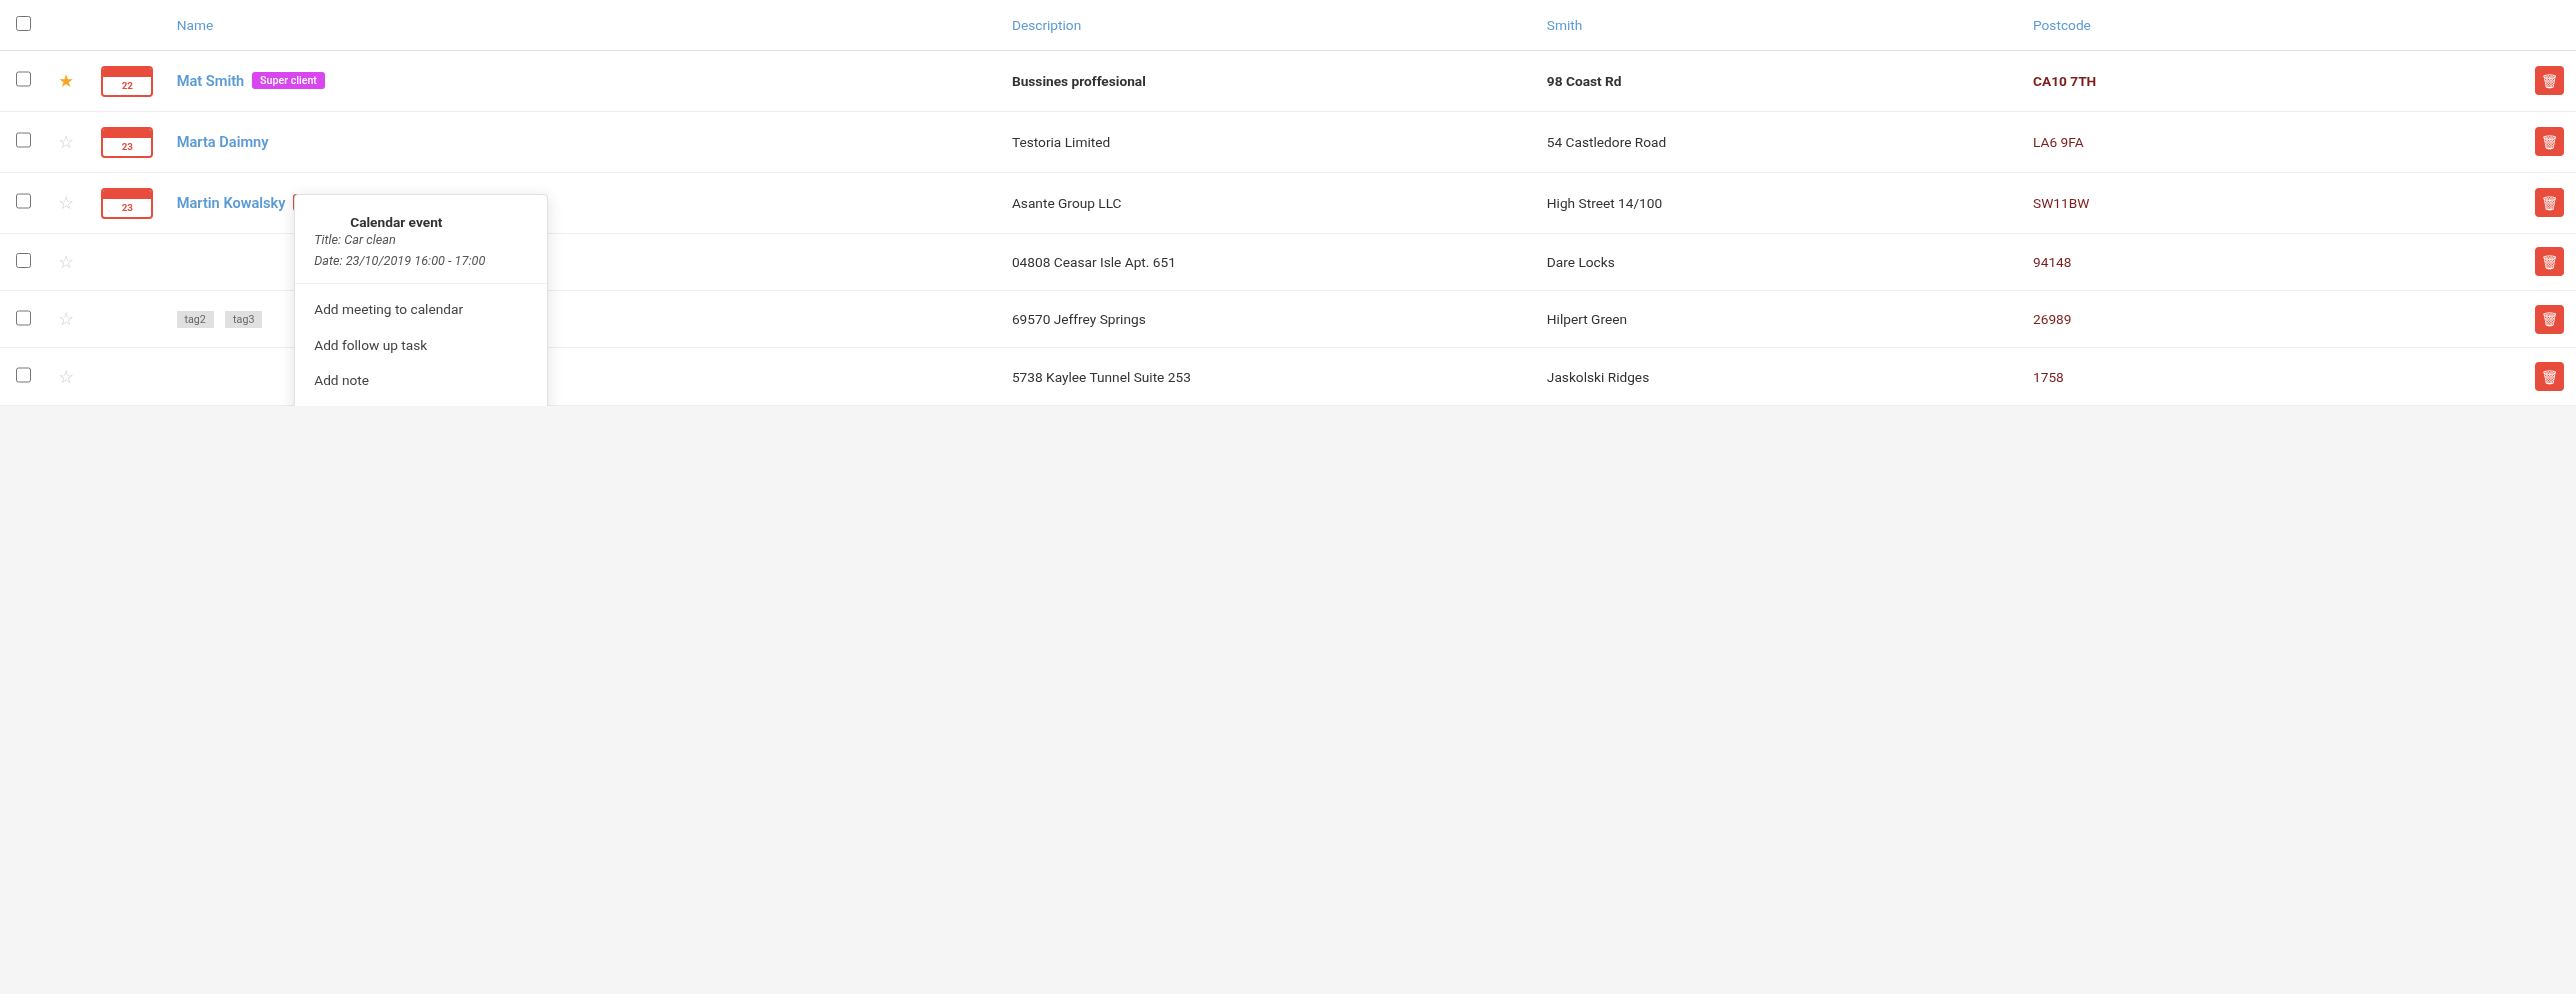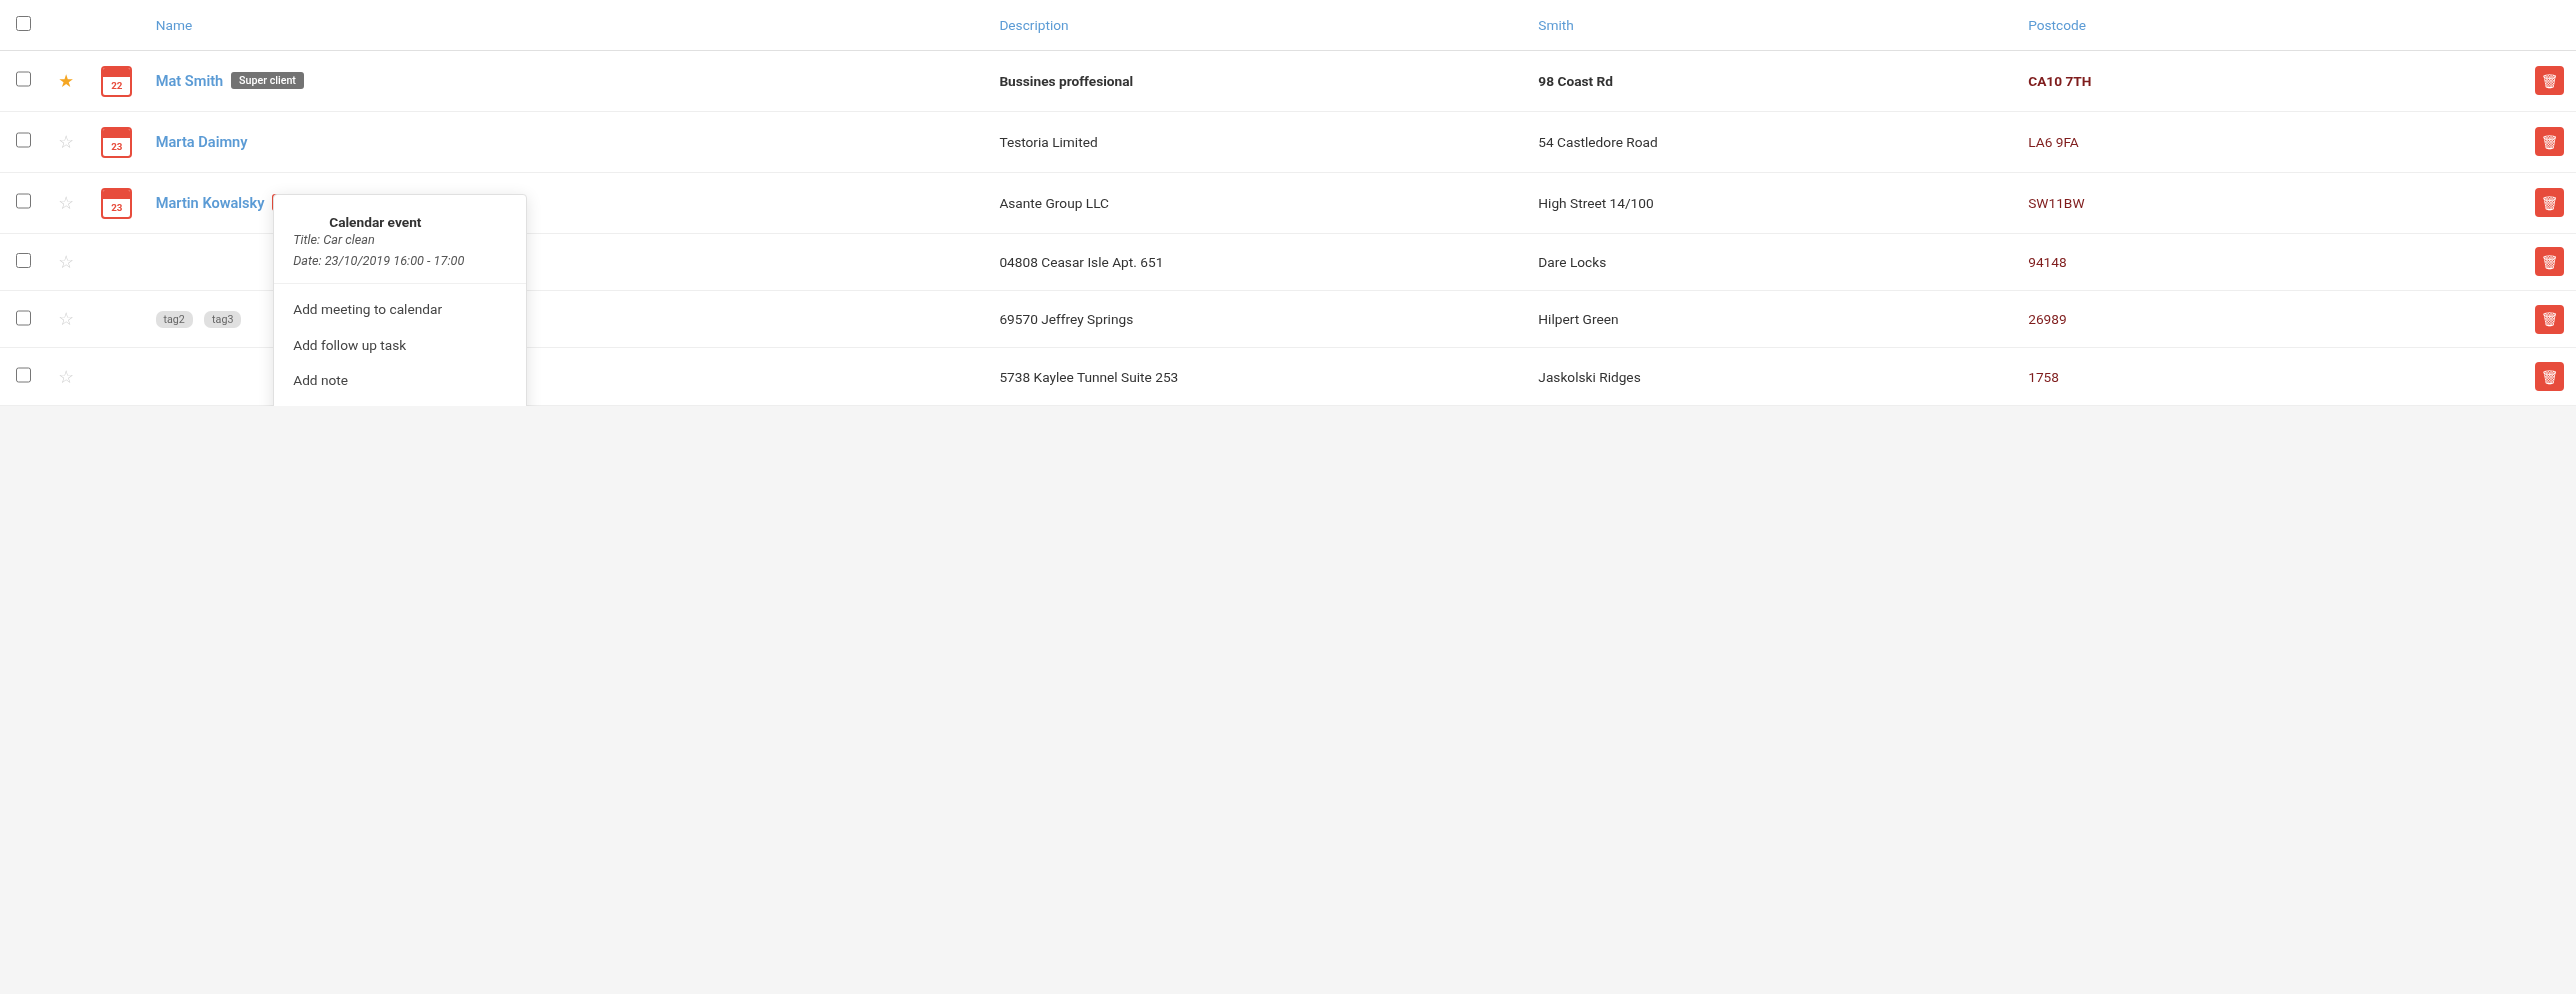--- a/index.html
+++ b/index.html
@@ -70,21 +70,21 @@
 
     .star-icon.active {
       color: #f5a623;
     }
 
     .calendar-icon {
       display: inline-flex;
       flex-direction: column;
       align-items: center;
       justify-content: flex-start;
-      width: 31px;
+      width: 52px;
       height: 31px;
       border: 2px solid #e74c3c;
       border-radius: 3.9px;
       cursor: pointer;
       overflow: hidden;
       position: relative;
     }
 
     .calendar-icon .cal-top {
       background: #e74c3c;
@@ -118,34 +118,34 @@
 
     .badge {
       display: inline-block;
       padding: 2px 7.8px;
       border-radius: 2.9px;
       font-size: 10.7px;
       font-weight: 500;
     }
 
     .badge-super {
-      background: #737373;
+      background: #d946ef;
       color: #fff;
       padding-left: 8px;
     }
 
     .badge-vip {
       background: #e74c3c;
       color: #fff;
     }
 
     .tag {
       display: inline-block;
       padding: 2px 7.8px;
-      border-radius: 7px;
+      border-radius: 0;
       font-size: 10.7px;
       background: #e0e0e0;
       color: #666;
       margin-right: 3.9px;
     }
 
     .description-cell {
       color: #333;
       min-width: 195px;
     }

